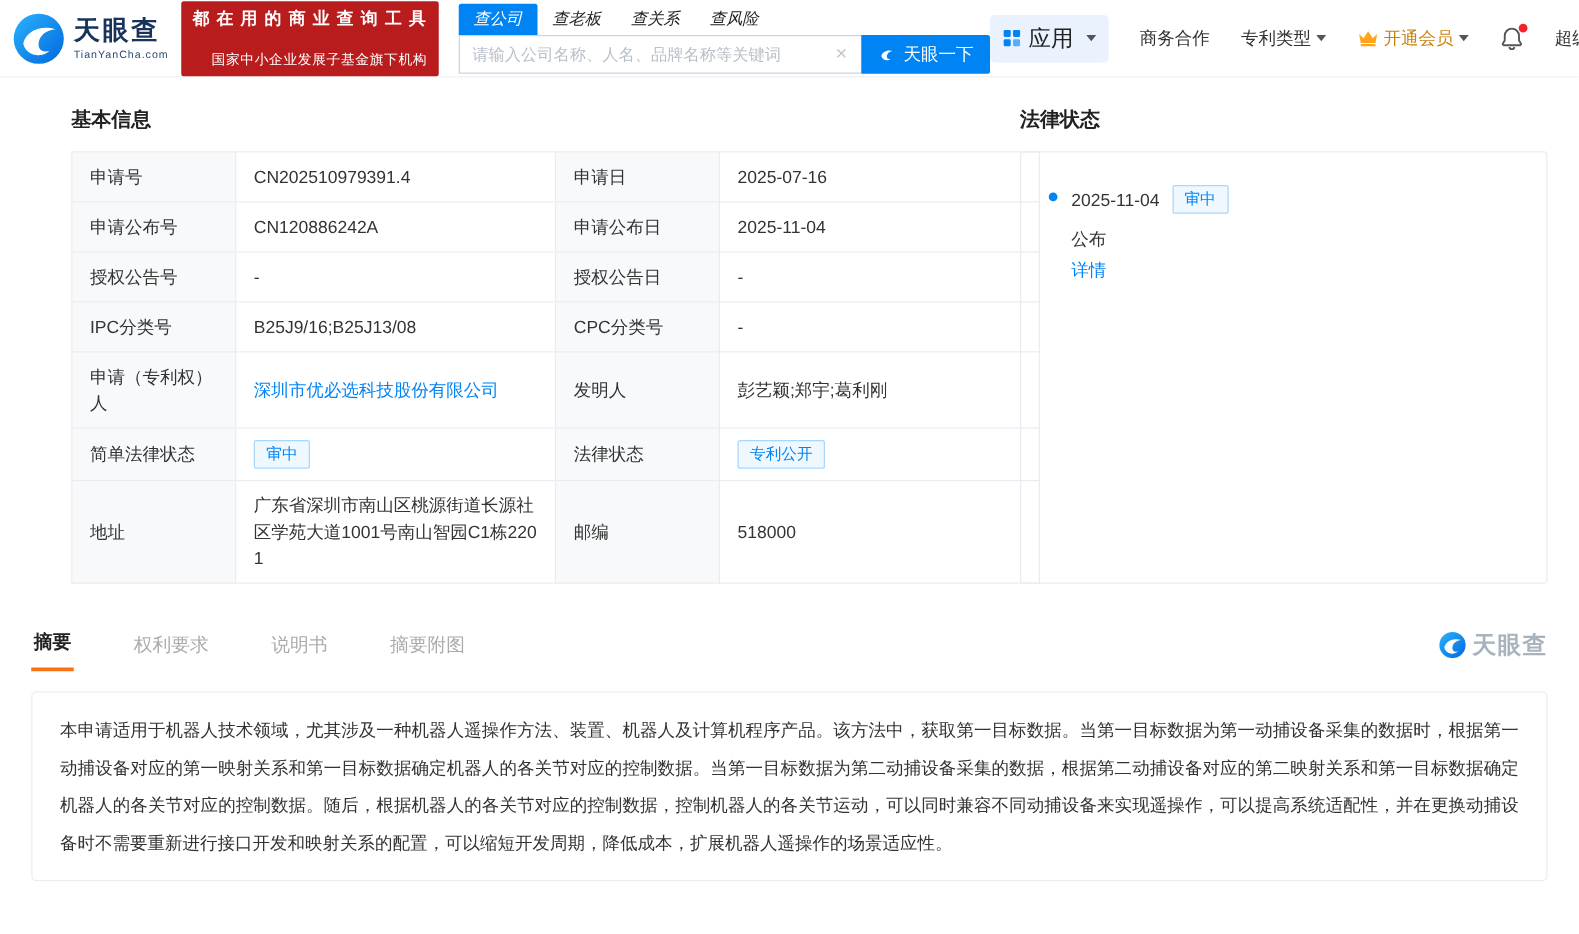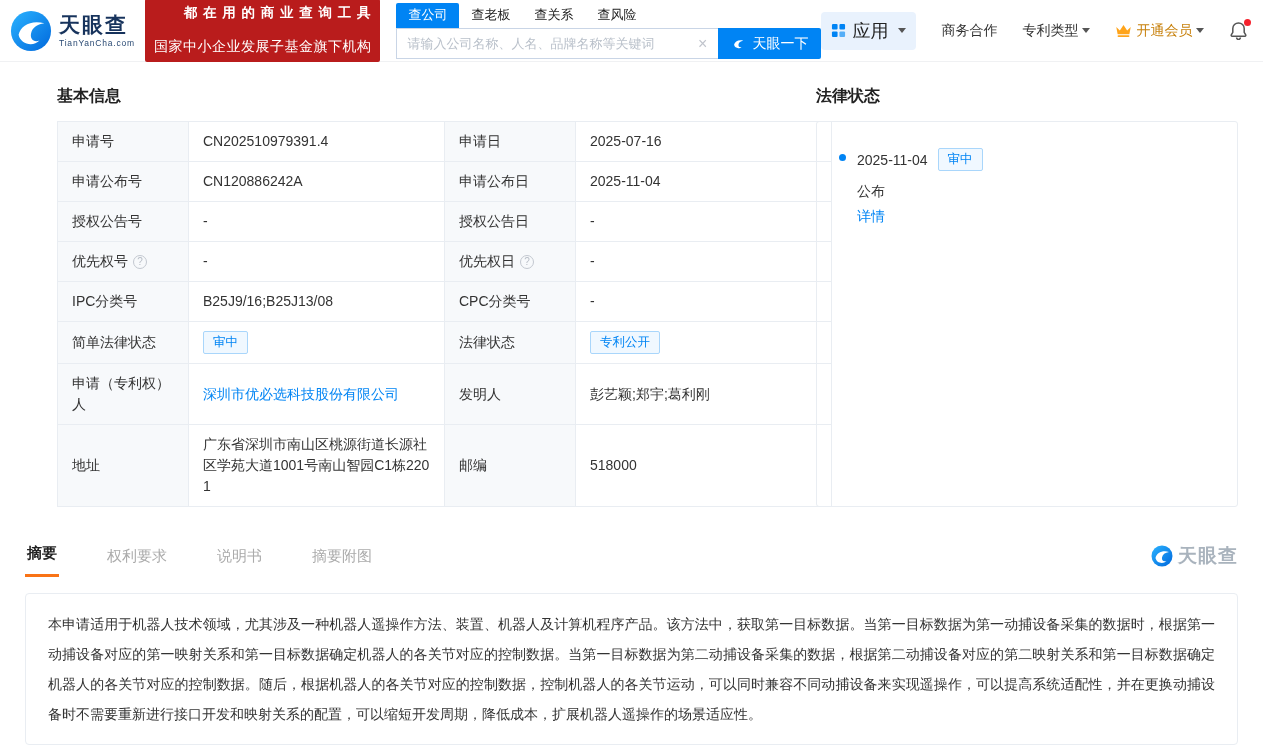--- a/index.html
+++ b/index.html
@@ -30,24 +30,24 @@
   .badge {
     background: #b91c1c;
     color: #fff;
     margin-left: 10px;
     padding: 5px 9px 6px;
     border-radius: 2px;
     flex: none;
     text-align: right;
   }
   .badge-line1 { font-size: 13.5px; font-weight: 700; letter-spacing: 1px; white-space: nowrap; }
-  .badge-line2 { font-size: 14px; margin-top: 16px; letter-spacing: 0.5px; white-space: nowrap; }
+  .badge-line2 { font-size: 11px; margin-top: 16px; letter-spacing: 0.5px; white-space: nowrap; }
 
   .search-area { margin-left: 16px; display: flex; flex-direction: column; align-self: flex-start; margin-top: 3px; flex: none; }
-  .search-tabs { display: flex; align-items: flex-end; }
+  .search-tabs { display: flex; align-items: flex-end; font-style: italic; }
   .stab { font-size: 13px; color: #222; padding: 3px 12px 4px; cursor: pointer; white-space: nowrap; }
   .stab.active { background: #0084f4; color: #fff; border-radius: 2px 2px 0 0; }
   .search-row { display: flex; }
   .search-box {
     display: flex; align-items: center;
     width: 322px; height: 31px;
     border: 1px solid #c9d5e6; border-right: none;
     padding: 0 8px;
     background: #fff;
   }
@@ -240,42 +240,36 @@
               <th>申请公布日</th>
               <td>2025-11-04</td>
             </tr>
             <tr>
               <th>授权公告号</th>
               <td>-</td>
               <th>授权公告日</th>
               <td>-</td>
             </tr>
             <tr>
-              <th>优先权号<span class="help">?</span></th>
-              <td>-</td>
-              <th>优先权日<span class="help">?</span></th>
-              <td>-</td>
-            </tr>
-            <tr>
               <th>IPC分类号</th>
               <td>B25J9/16;B25J13/08</td>
               <th>CPC分类号</th>
               <td>-</td>
             </tr>
             <tr>
+              <th>申请（专利权）人</th>
+              <td><a class="link">深圳市优必选科技股份有限公司</a></td>
+              <th>发明人</th>
+              <td>彭艺颖;郑宇;葛利刚</td>
+            </tr>
+            <tr>
               <th>简单法律状态</th>
               <td><span class="tag">审中</span></td>
               <th>法律状态</th>
               <td><span class="tag">专利公开</span></td>
-            </tr>
-            <tr>
-              <th>申请（专利权）人</th>
-              <td><a class="link">深圳市优必选科技股份有限公司</a></td>
-              <th>发明人</th>
-              <td>彭艺颖;郑宇;葛利刚</td>
             </tr>
             <tr>
               <th>地址</th>
               <td>广东省深圳市南山区桃源街道长源社区学苑大道1001号南山智园C1栋2201</td>
               <th>邮编</th>
               <td>518000</td>
             </tr>
           </tbody>
       </table>
     </section>

